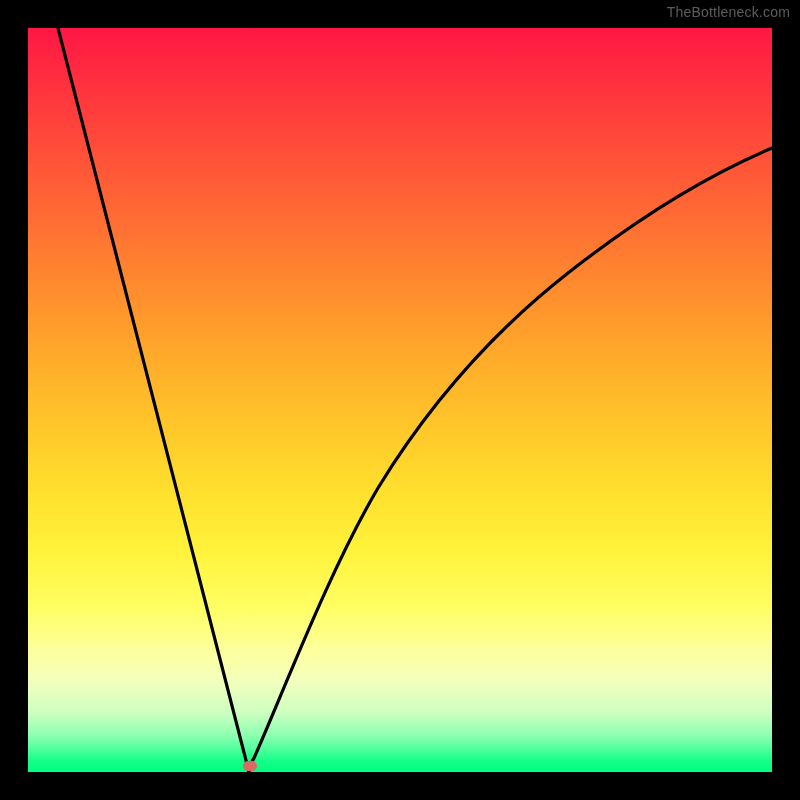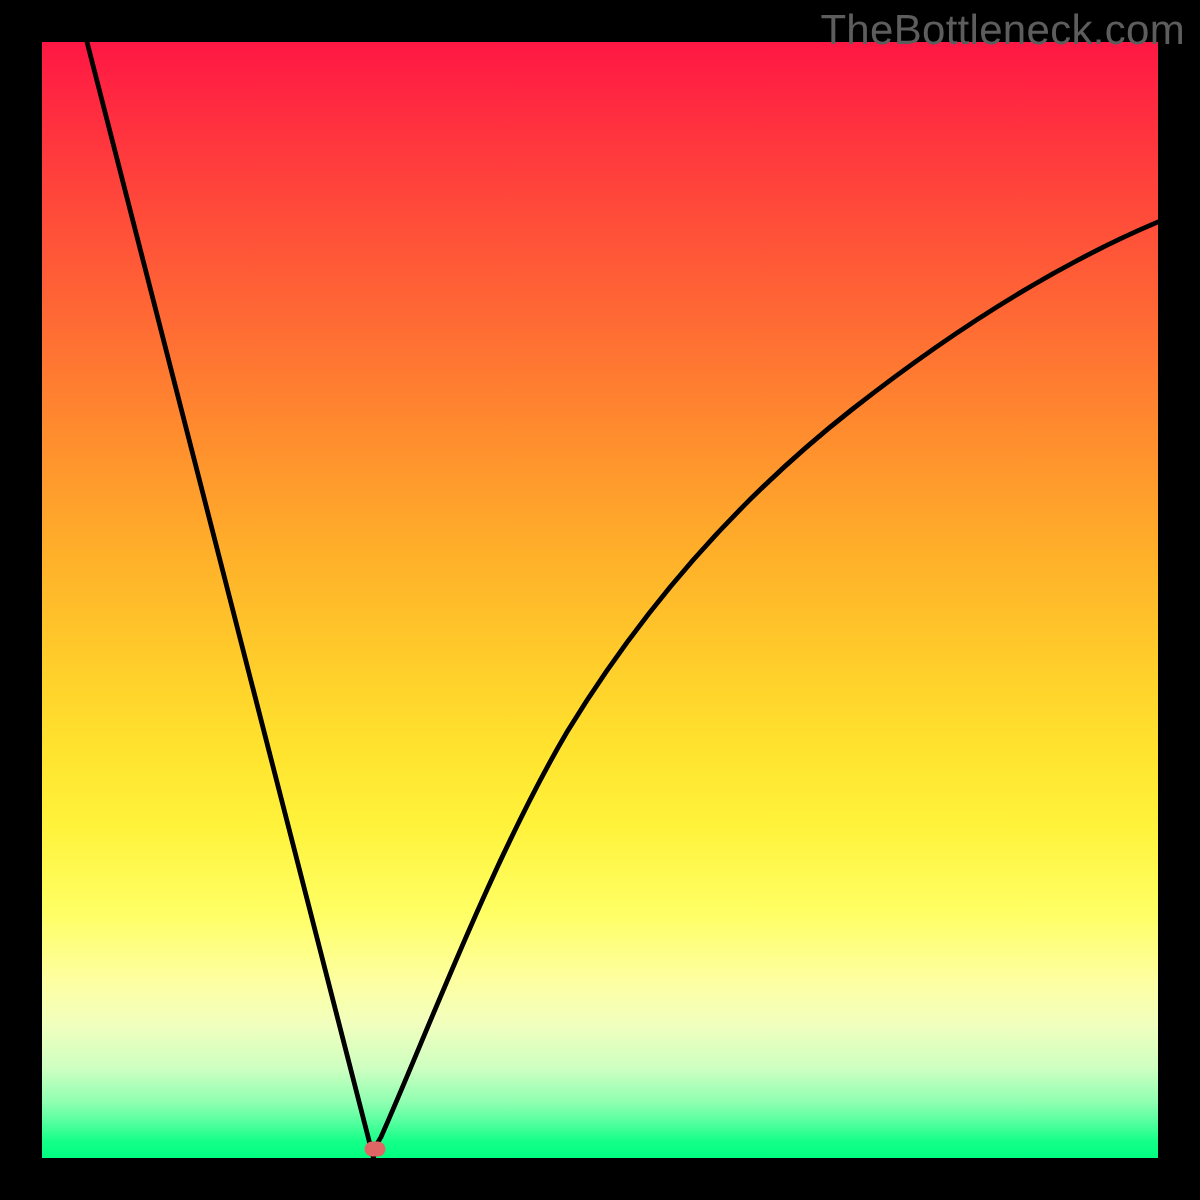--- a/index.html
+++ b/index.html
@@ -43,21 +43,21 @@
       #4dff9c 97%,
       #15ff88 98.5%,
       #00ff80 100%
     );
   }
   .watermark {
     position: absolute;
     top: 4px;
     right: 10px;
     color: #5d5d5d;
-    font-size: 28px;
+    font-size: 14px;
     font-weight: 500;
     letter-spacing: 0.2px;
     user-select: none;
   }
   svg.curve {
     position: absolute;
     left: 0;
     top: 0;
     width: 744px;
     height: 744px;

